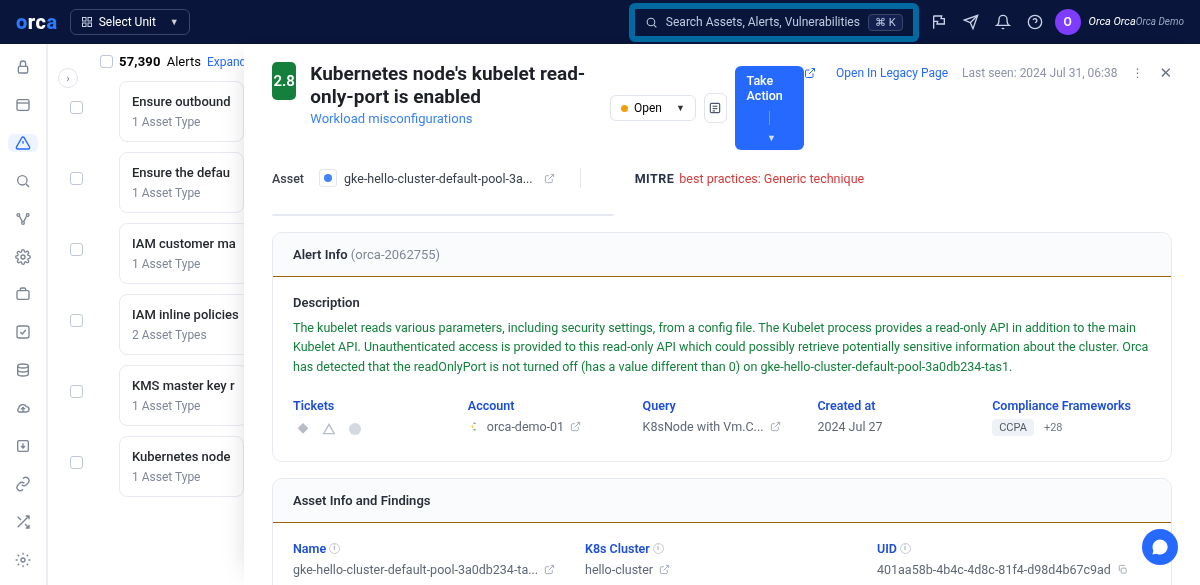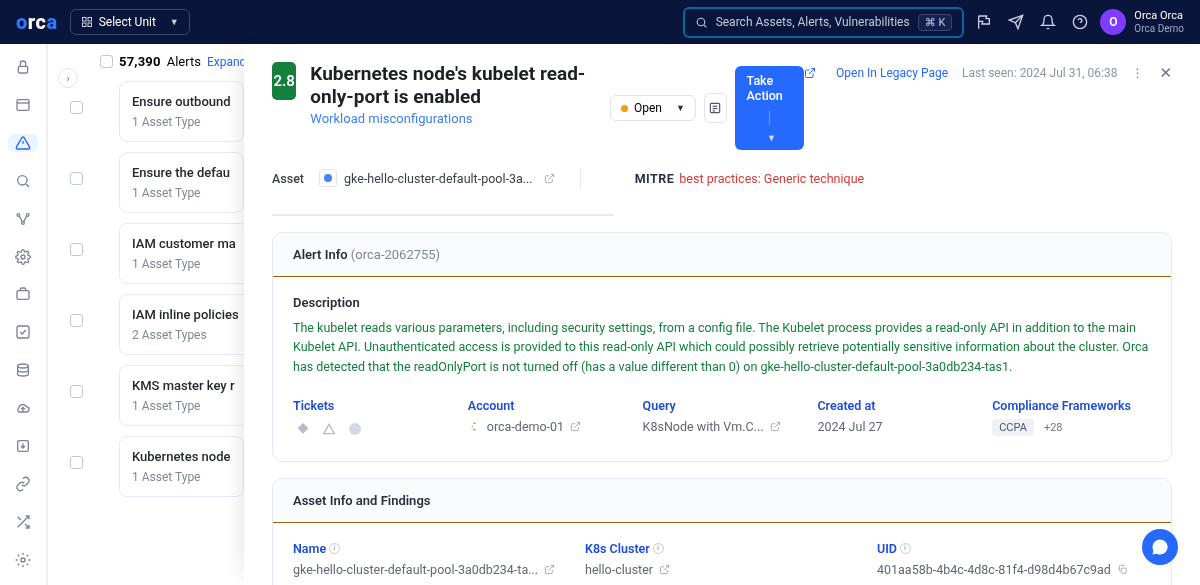--- a/index.html
+++ b/index.html
@@ -4,27 +4,27 @@
 <style>
 * { margin:0; padding:0; box-sizing:border-box; font-family:-apple-system,BlinkMacSystemFont,"Segoe UI",Roboto,sans-serif; }
 body { background:#fff; width:1200px; height:585px; overflow:hidden; position:relative; }
 
 
 .topnav { height:44px; background:#09153b; display:flex; align-items:center; padding:0 16px; gap:12px; color:#fff; }
 .logo { font-weight:800; font-size:20px; letter-spacing:.5px; } .logo .o1{ color:#2a7bff; position:relative; }
 .unit-select { border:1px solid #3a476b; border-radius:6px; padding:5px 10px; display:flex; align-items:center; gap:6px; font-size:12px; cursor:pointer; }
 .chev{ margin-left:8px; font-size:9px; opacity:.8;}
 .spacer{flex:1;}
-.searchbar{ display:flex; align-items:center; gap:8px; border:2px solid #0369a1; border-radius:6px; padding:5px 10px; min-width:270px; font-size:12px; color:#bfc9e0;}
+.searchbar{ display:flex; align-items:center; gap:8px; border:6px solid #0369a1; border-radius:6px; padding:5px 10px; min-width:270px; font-size:12px; color:#bfc9e0;}
 .kbd{ border:1px solid #3a476b; border-radius:4px; padding:1px 6px; font-size:11px; background:#142150;}
 .topicons{ display:flex; gap:16px; align-items:center; }
 .topicons svg, .topicons .ico { width:16px; height:16px; stroke:#cbd3e8; fill:none; stroke-width:2; }
 .profile{ display:flex; align-items:center; gap:8px; }
 .avatar{ width:26px; height:26px; border-radius:50%; background:#7d3cff; display:flex; align-items:center; justify-content:center; font-size:12px; font-weight:600;}
-.profile-names{ display:flex; flex-direction:column; line-height:1.1; font-size:11px;}
+.profile-names{ display:flex; flex-direction:row; line-height:1.1; font-size:11px;font-style:italic;}
 .profile-names .sub{ color:#9da7c2; font-size:10px;}
 
 
 .leftrail{ position:absolute; top:44px; left:0; width:46px; bottom:0; background:#fff; border-right:none; display:flex; flex-direction:column; align-items:center; padding-top:14px; gap:20px; }
 .leftrail .ritem{ width:30px; height:30px; border-radius:6px; display:flex; align-items:center; justify-content:center; cursor:pointer;}
 .leftrail .ritem svg{ width:16px;height:16px; stroke:#7b8494; fill:none; stroke-width:2;}
 .leftrail .ritem.active{ background:#eef4ff; }
 .leftrail .ritem.active svg{ stroke:#2569ff;}
 .leftrail .gear{ margin-top:auto; margin-bottom:16px;}
 .sepline{ position:absolute; left:46px; top:44px; bottom:0; width:2px; background:#eceef3; }

